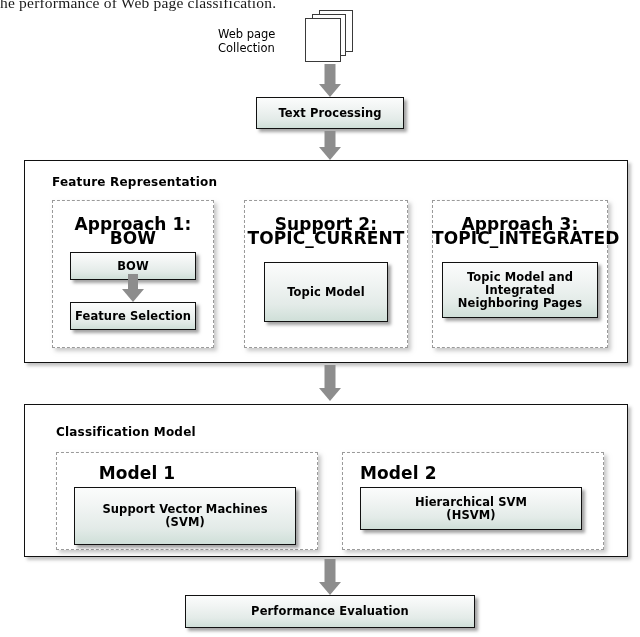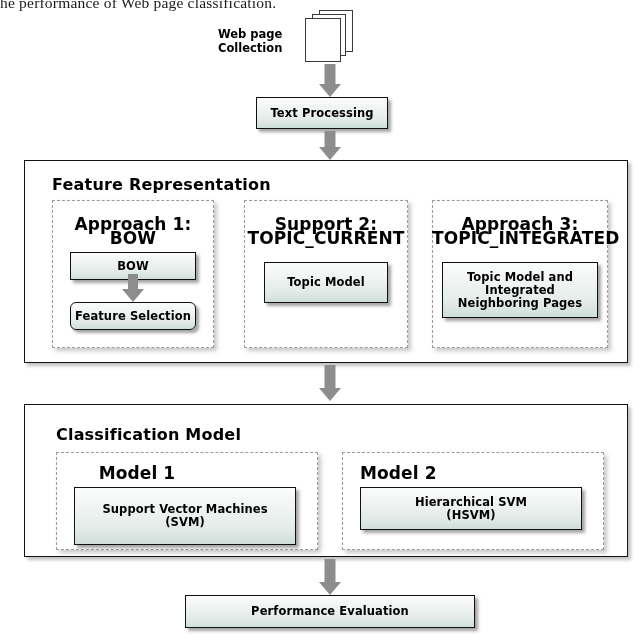--- a/index.html
+++ b/index.html
@@ -51,21 +51,21 @@
   
   .group {
     position: absolute;
     box-sizing: border-box;
     border: 1.8px solid #111111;
     background: #ffffff;
     box-shadow: 3px 3px 3px rgba(120,120,120,.45);
   }
   .group-title {
     position: absolute;
-    font-size: 16px;
+    font-size: 12px;
     font-weight: bold;
     color: #000000;
     letter-spacing: .2px;
     white-space: nowrap;
   }
 
   
   .dgroup {
     position: absolute;
     box-sizing: border-box;
@@ -125,21 +125,21 @@
   #page-stack .s2 { left: 7px;  top: 4px;  width: 34px; height: 42px; }
   #page-stack .s1 { left: 0px;  top: 8px;  width: 36px; height: 44px; border-width: 1.8px; }
 
   #stack-label {
     position: absolute;
     left: 218px;
     top: 27px;
     width: 84px;
     text-align: left;
     font-size: 11.5px;
-    font-weight: bold;
+    font-weight: normal;
     line-height: 14px;
     color: #000000;
     white-space: pre-line;
   }
 </style>
 </head>
 <body>
 
 <div id="caption">he performance of Web page classification.</div>
 
@@ -149,21 +149,21 @@
   <div class="sheet s1"></div>
 </div>
 <div id="stack-label">Web page
 Collection</div>
 
 <div class="arrow" style="left:313px; top:64px; width:34px; height:33px;">
   <div class="shaft" style="width:11px; height:21px;"></div>
   <div class="head"></div>
 </div>
 
-<div class="pbox" style="left:256px; top:97px; width:132px; height:32px;">
+<div class="pbox" style="left:256px; top:97px; width:148px; height:32px;">
   <span>Text Processing</span>
 </div>
 
 <div class="arrow" style="left:313px; top:131px; width:34px; height:29px;">
   <div class="shaft" style="width:11px; height:17px;"></div>
   <div class="head"></div>
 </div>
 
 <div class="group" style="left:24px; top:160px; width:604px; height:203px;">
 </div>
@@ -171,28 +171,28 @@
 
 <div class="dgroup" style="left:52px; top:200px; width:162px; height:148px;"></div>
 <div class="dgroup-title" style="left:52px; top:218px; width:162px;">Approach 1: BOW</div>
 <div class="pbox" style="left:70px; top:252px; width:126px; height:28px;">
   <span>BOW</span>
 </div>
 <div class="arrow" style="left:116px; top:274px; width:34px; height:28px;">
   <div class="shaft" style="width:10px; height:16px;"></div>
   <div class="head"></div>
 </div>
-<div class="pbox" style="left:70px; top:302px; width:126px; height:28px;border-radius:6px;">
+<div class="pbox" style="left:70px; top:302px; width:126px; height:28px;">
   <span>Feature Selection</span>
 </div>
 
 <div class="dgroup" style="left:244px; top:200px; width:164px; height:148px;"></div>
 <div class="dgroup-title" style="left:244px; top:218px; width:164px;">Support 2:
 TOPIC_CURRENT</div>
-<div class="pbox" style="left:264px; top:262px; width:124px; height:41px;">
+<div class="pbox" style="left:264px; top:262px; width:124px; height:60px;">
   <span>Topic Model</span>
 </div>
 
 <div class="dgroup" style="left:432px; top:200px; width:176px; height:148px;"></div>
 <div class="dgroup-title" style="left:432px; top:218px; width:176px;">Approach 3:
 TOPIC_INTEGRATED</div>
 <div class="pbox" style="left:442px; top:262px; width:156px; height:56px; white-space:pre-line;">
   <span style="white-space:pre-line;">Topic Model and
 Integrated
 Neighboring Pages</span>

